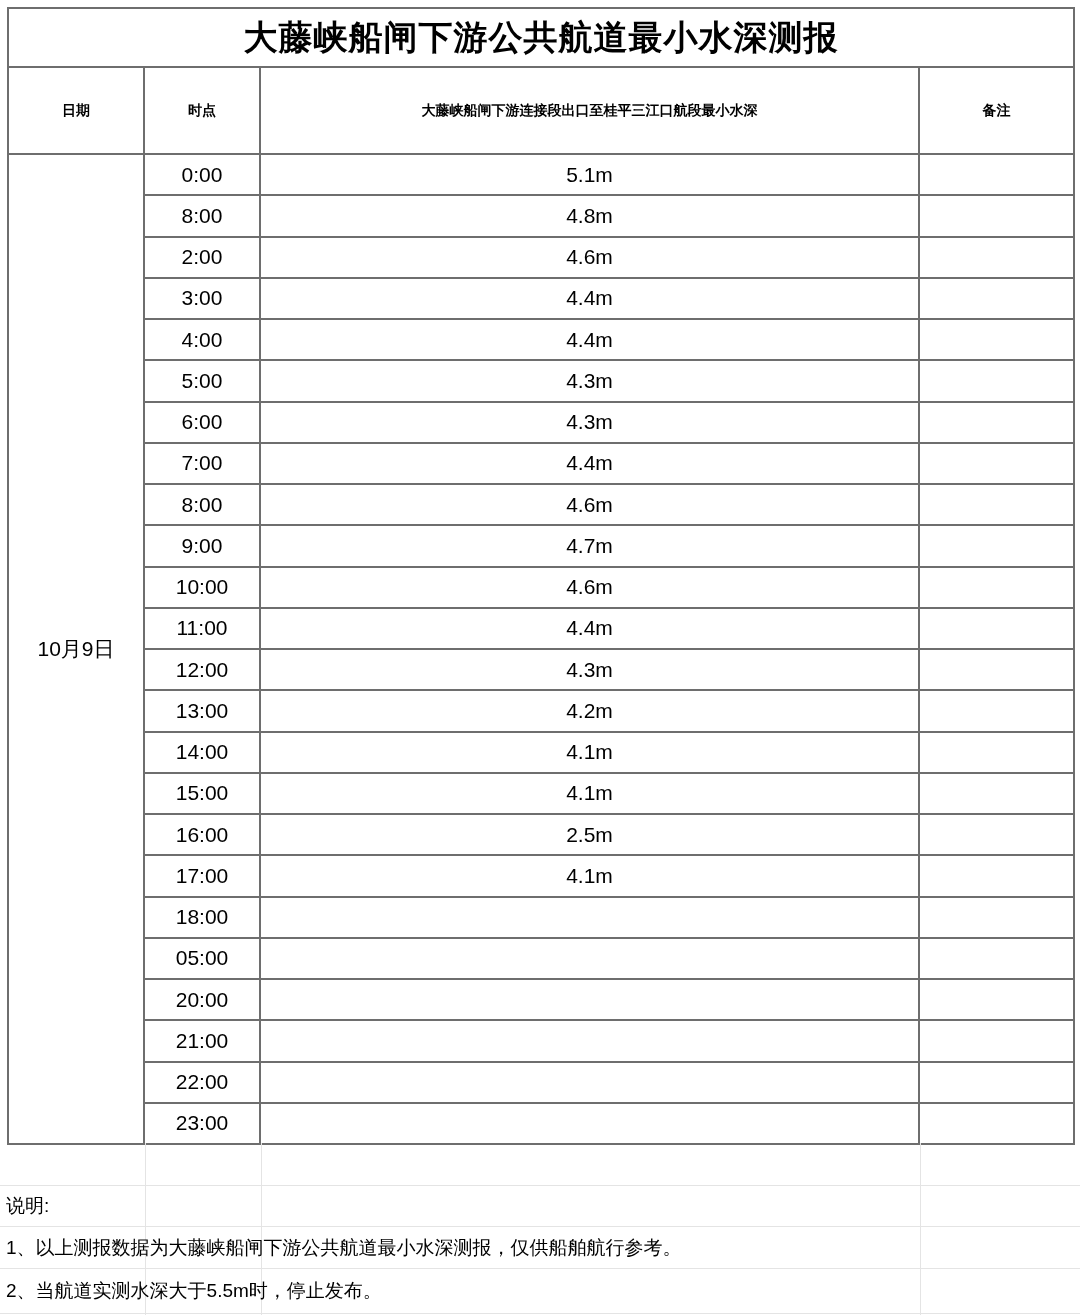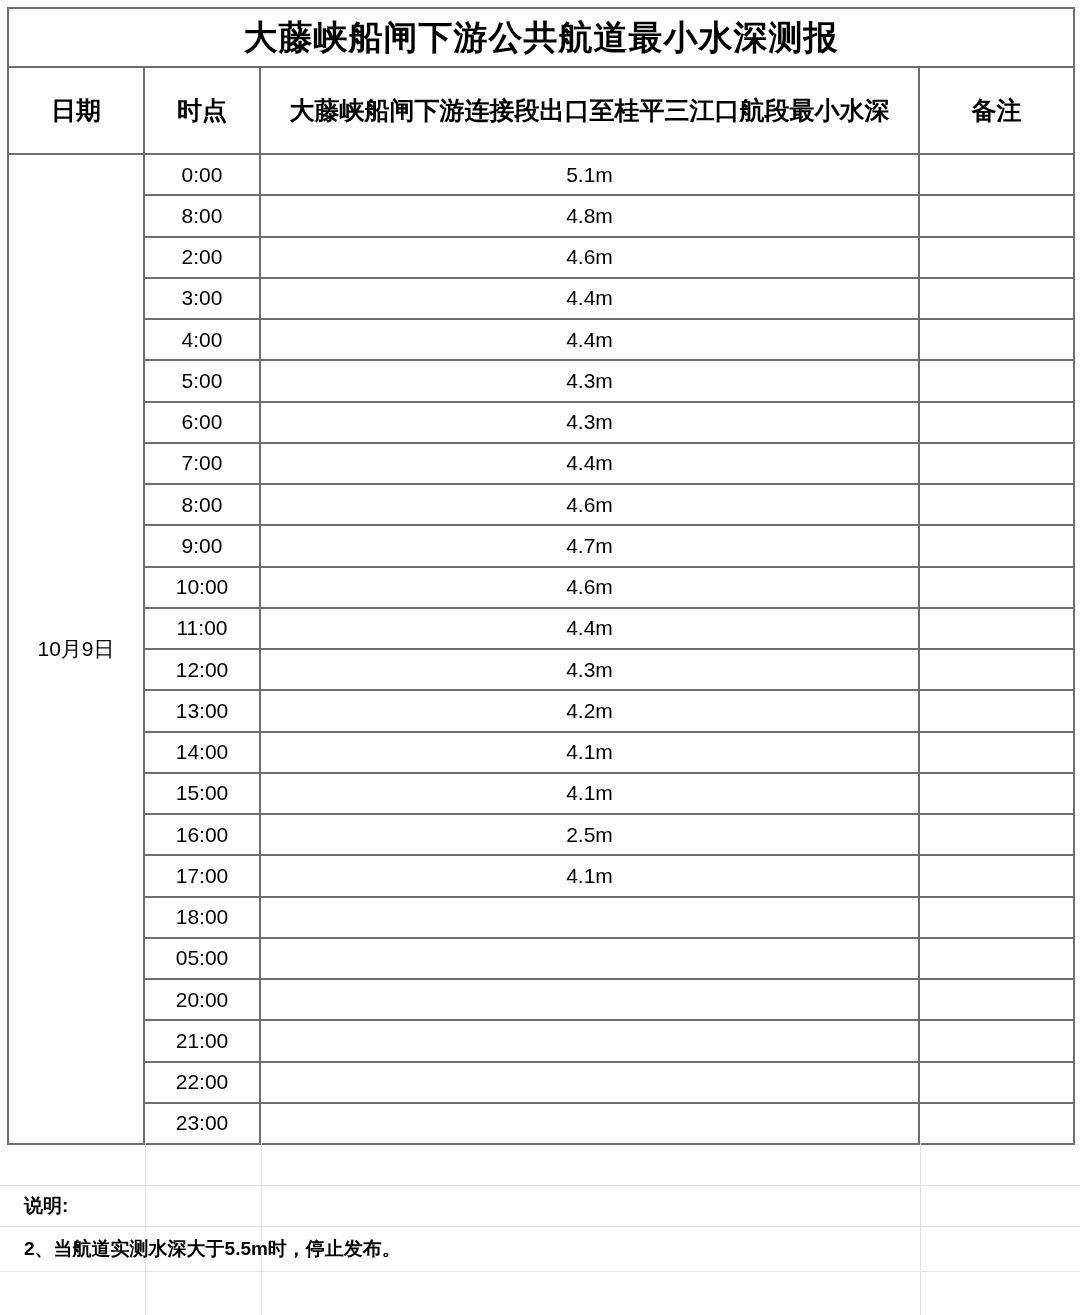--- a/index.html
+++ b/index.html
@@ -32,21 +32,21 @@
     white-space: nowrap;
   }
   tr.title-row { height: 59px; }
   .title-cell {
     font-size: 34px;
     font-weight: 700;
     letter-spacing: 1px;
   }
   tr.header-row { height: 87px; }
   tr.header-row th {
-    font-size: 25px;
+    font-size: 14px;
     font-weight: 600;
     font-family: Liberation Mono, monospace;
   }
   tr.data-row { height: 41.25px; }
   tr.data-row td {
     font-size: 21px;
     font-weight: 400;
   }
   td.date-cell { font-size: 21px; }
 
@@ -64,24 +64,24 @@
     z-index: 0;
   }
   .vline-1 { left: 145px; }
   .vline-2 { left: 261px; }
   .vline-3 { left: 920px; }
   .sheet-row {
     position: relative;
     z-index: 1;
     display: flex;
     align-items: center;
-    padding-left: 24px;
+    padding-left: 6px;
     border-bottom: 1px solid #e4e4e4;
     font-size: 19px;
-    font-weight: 700;
+    font-weight: 400;
     white-space: nowrap;
   }
   .gap-row   { height: 43px; }
   .label-row { height: 41px; }
   .note-row-1 { height: 42px; }
   .note-row-2 { height: 45px; }
 </style>
 </head>
 <body>
 
@@ -232,18 +232,21 @@
 
   <div class="bottom-section">
     <div class="vline vline-1"></div>
     <div class="vline vline-2"></div>
     <div class="vline vline-3"></div>
 
     <div class="sheet-row gap-row"></div>
     <div class="sheet-row label-row">
       <span>说明:</span>
     </div>
+    <div class="sheet-row note-row-1">
+      <span>1、以上测报数据为大藤峡船闸下游公共航道最小水深测报，仅供船舶航行参考。</span>
+    </div>
     <div class="sheet-row note-row-2">
       <span>2、当航道实测水深大于5.5m时，停止发布。</span>
     </div>
   </div>
 
 </div>
 
 </body></html>

